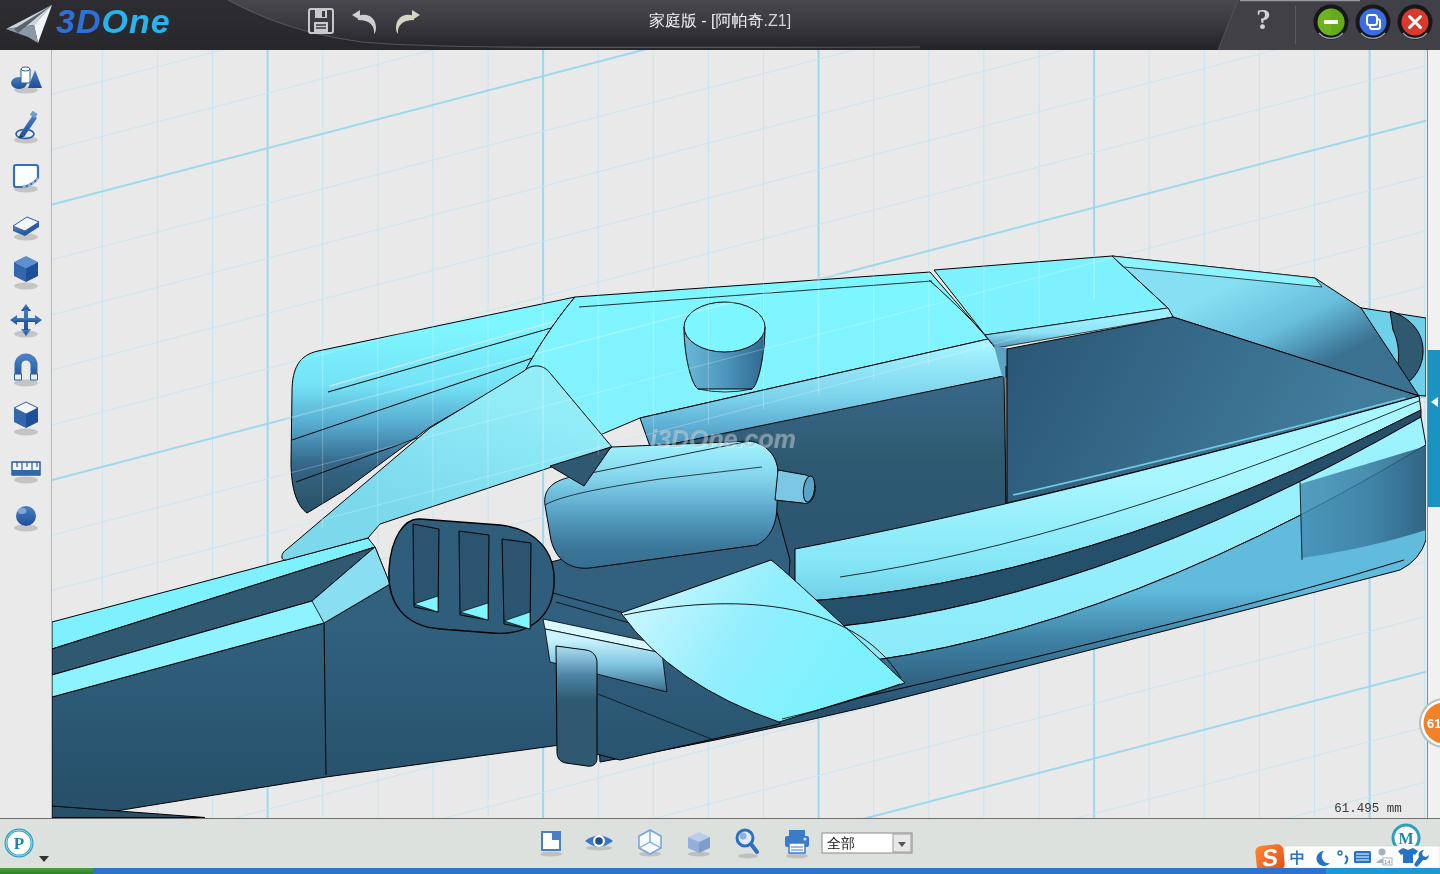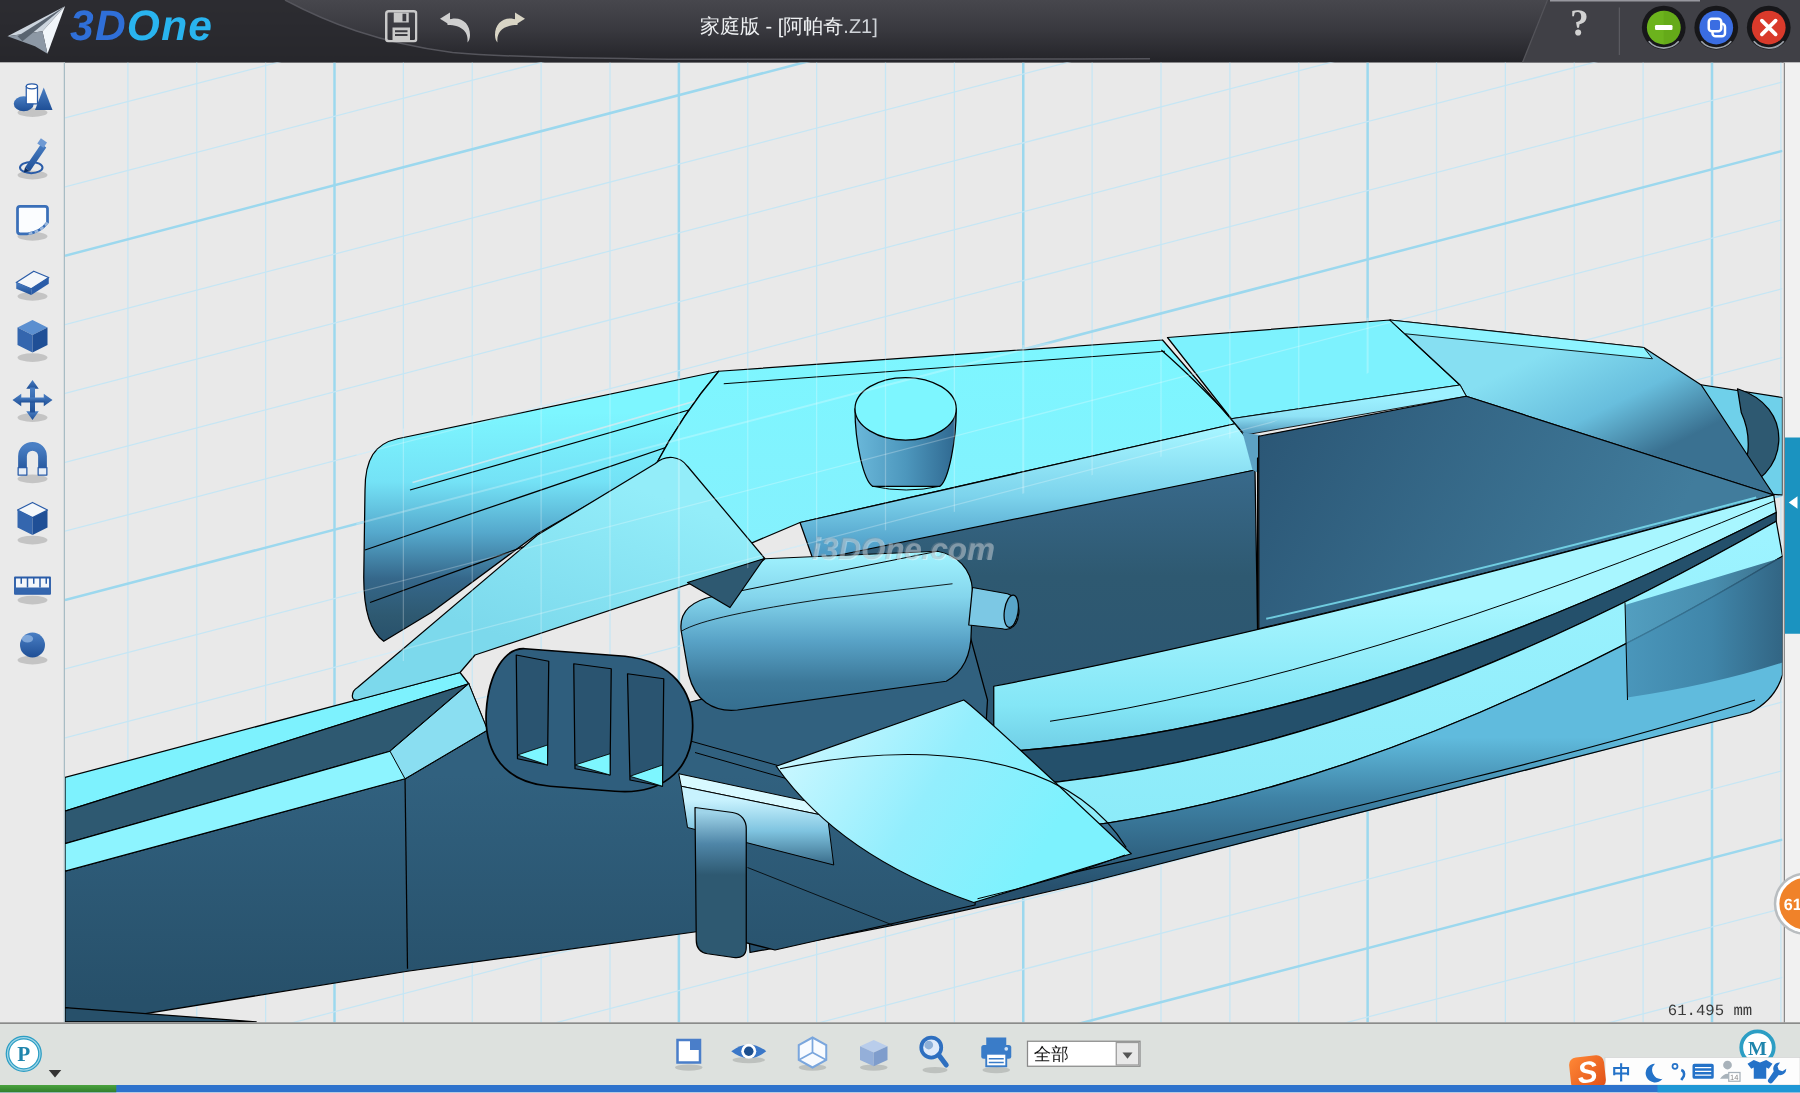--- a/index.html
+++ b/index.html
@@ -40,21 +40,21 @@
   <path d="M8,17 h10 M8,20 h10" stroke="#3a3a40" stroke-width="1.5"></path>
 </svg>
 <svg class="ic" style="left:350px;top:8px" width="30" height="28" viewBox="0 0 30 28">
   <path d="M10,2 L10,12 L2,7 Z" fill="#cfcfcf"></path>
   <path d="M8,8 C18,4 26,10 26,20 C26,23 25,25 24,26 C25,18 20,12 8,12 Z" fill="#cfcfcf"></path>
 </svg>
 <svg class="ic" style="left:392px;top:8px" width="30" height="28" viewBox="0 0 30 28">
   <path d="M20,2 L20,12 L28,7 Z" fill="#d9d5c5"></path>
   <path d="M22,8 C12,4 4,10 4,20 C4,23 5,25 6,26 C5,18 10,12 22,12 Z" fill="#d9d5c5"></path>
 </svg>
-<div style="position:absolute;left:560px;top:11px;width:320px;color:#eef0f2;font-size:16px;">家庭版 - [阿帕奇<span style="color:#cfd3d8">.Z1]</span></div>
+<div style="position:absolute;left:560px;top:11px;width:320px;text-align:center;color:#eef0f2;font-size:16px;">家庭版 - [阿帕奇<span style="color:#cfd3d8">.Z1]</span></div>
 <div style="position:absolute;left:1256px;top:2px;color:#d2d2d2;font-size:30px;font-weight:bold;font-family:'Liberation Serif',serif;">?</div>
 <div style="position:absolute;left:1295px;top:6px;width:1px;height:38px;background:#5a5a60"></div>
 <svg class="ic" style="left:1312px;top:2px" width="124" height="44" viewBox="0 0 124 44">
   <g>
     <circle cx="19" cy="20" r="17.5" fill="#17171a"></circle>
     <circle cx="19" cy="20" r="13.5" fill="#6cb31d"></circle>
     <path d="M19,6.5 a13.5,13.5 0 0 1 0,27" fill="#5da215" opacity=".5"></path>
     <rect x="12" y="18" width="14" height="4" rx="1" fill="#fff"></rect>
     <path d="M7,31 a16,16 0 0 0 24,0" stroke="#9aa0a8" stroke-width="1.4" fill="none"></path>
   </g>

